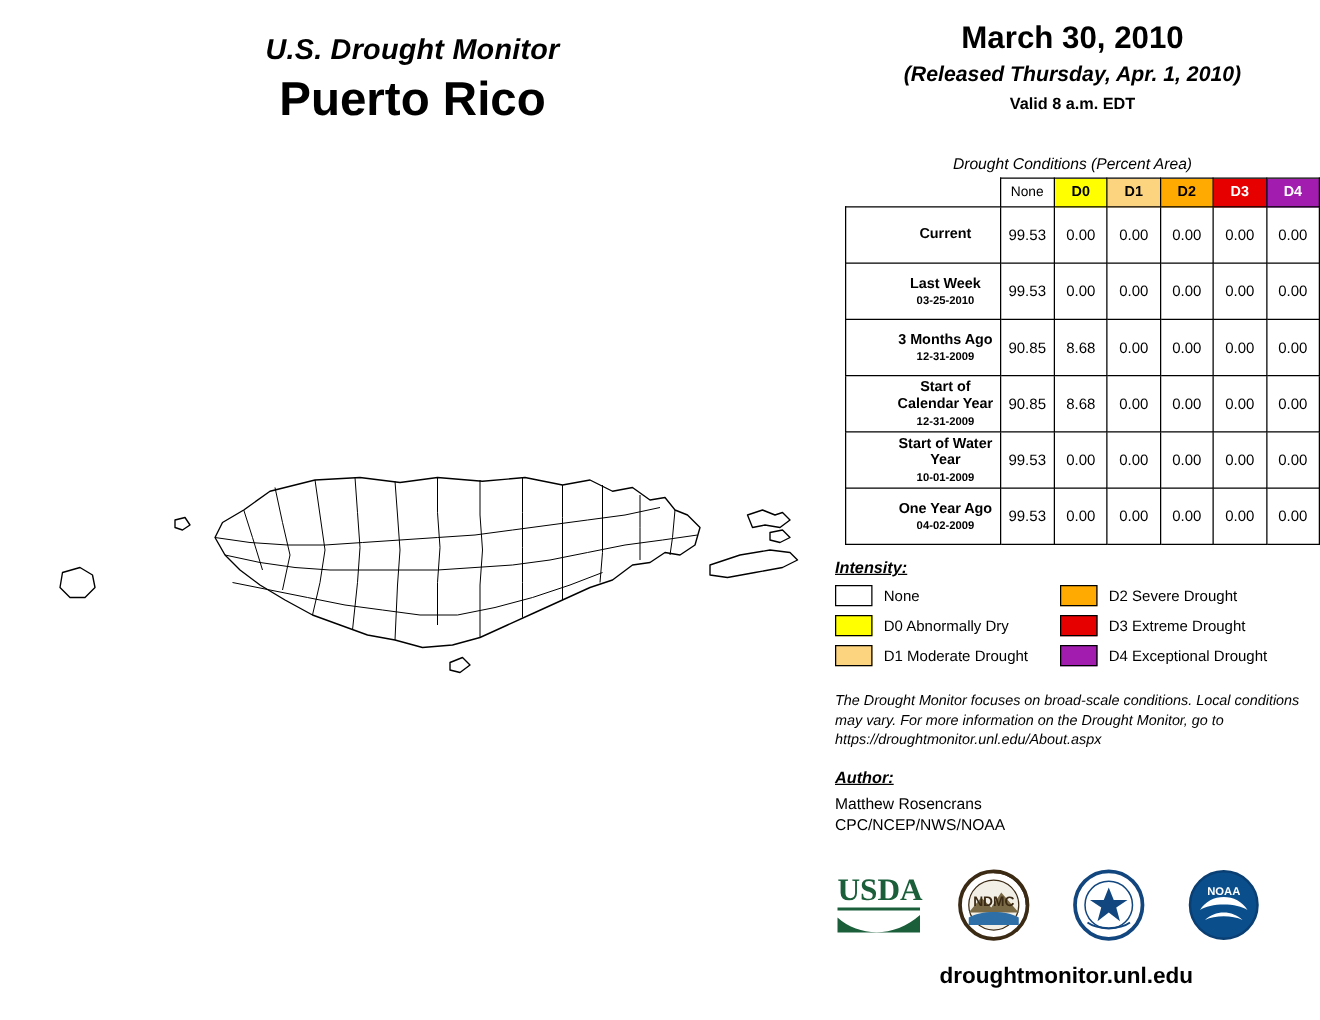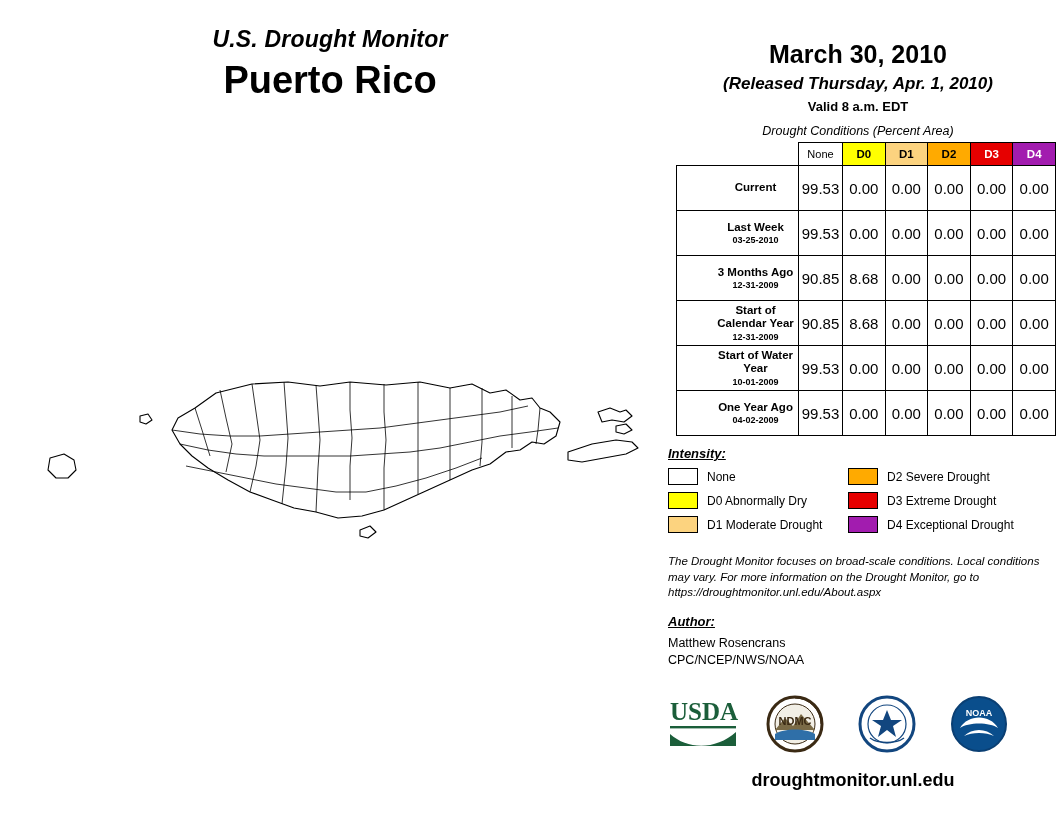--- a/index.html
+++ b/index.html
@@ -42,21 +42,21 @@
     left: 20px;
     top: 360px;
     width: 640px;
     height: 220px;
   }
 
   
   #date-block {
     position: absolute;
     left: 668px;
-    top: 40px;
+    top: 16px;
     width: 380px;
     text-align: center;
   }
   #date-main {
     font-weight: bold;
     font-size: 25px;
   }
   #date-released {
     font-weight: bold;
     font-style: italic;
@@ -117,21 +117,21 @@
     padding-left: 36px;
   }
   #drought-table tbody td.rowlab .sub {
     font-size: 9px;
     font-weight: bold;
     display: block;
     margin-top: 1px;
   }
   #drought-table tbody td.val {
     width: 44px;
-    font-size: 15px;
+    font-size: 12px;
     text-align: center;
   }
 
   .sw-d0 { background: #ffff00; }
   .sw-d1 { background: #fcd37f; }
   .sw-d2 { background: #ffaa00; }
   .sw-d3 { background: #e60000; color: #ffffff; }
   .sw-d4 { background: #a21caf; color: #ffffff; }
   .sw-none { background: #ffffff; }
 

